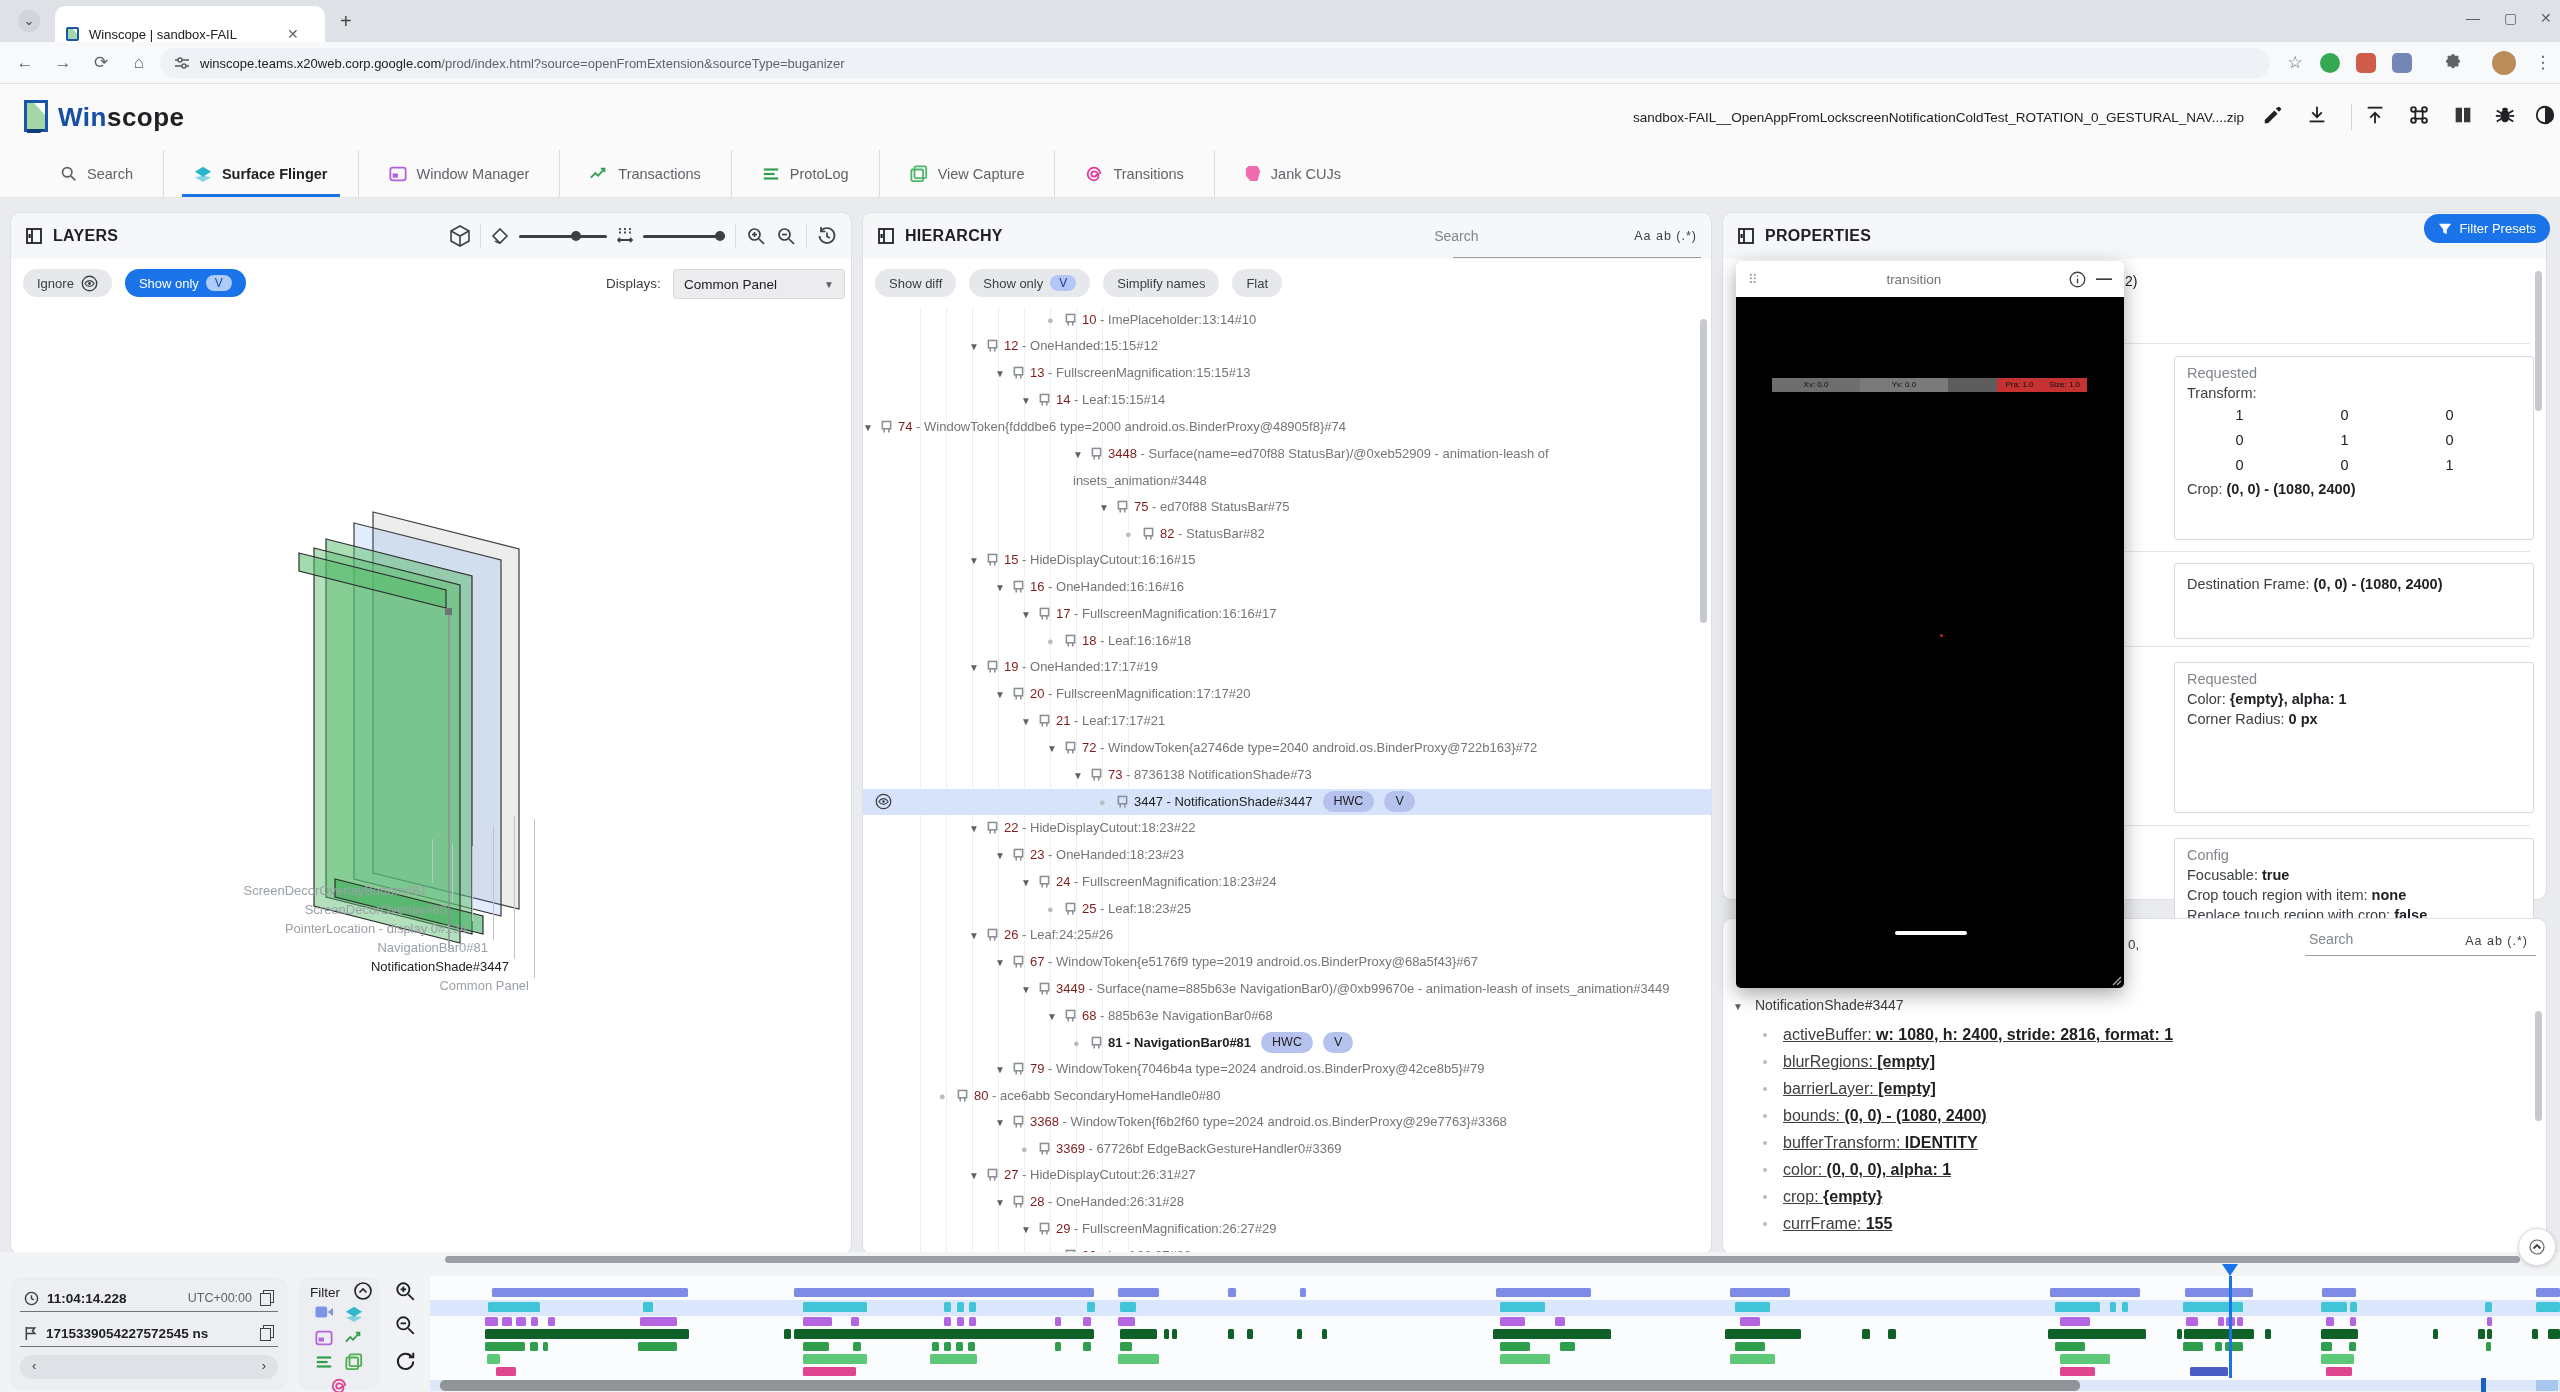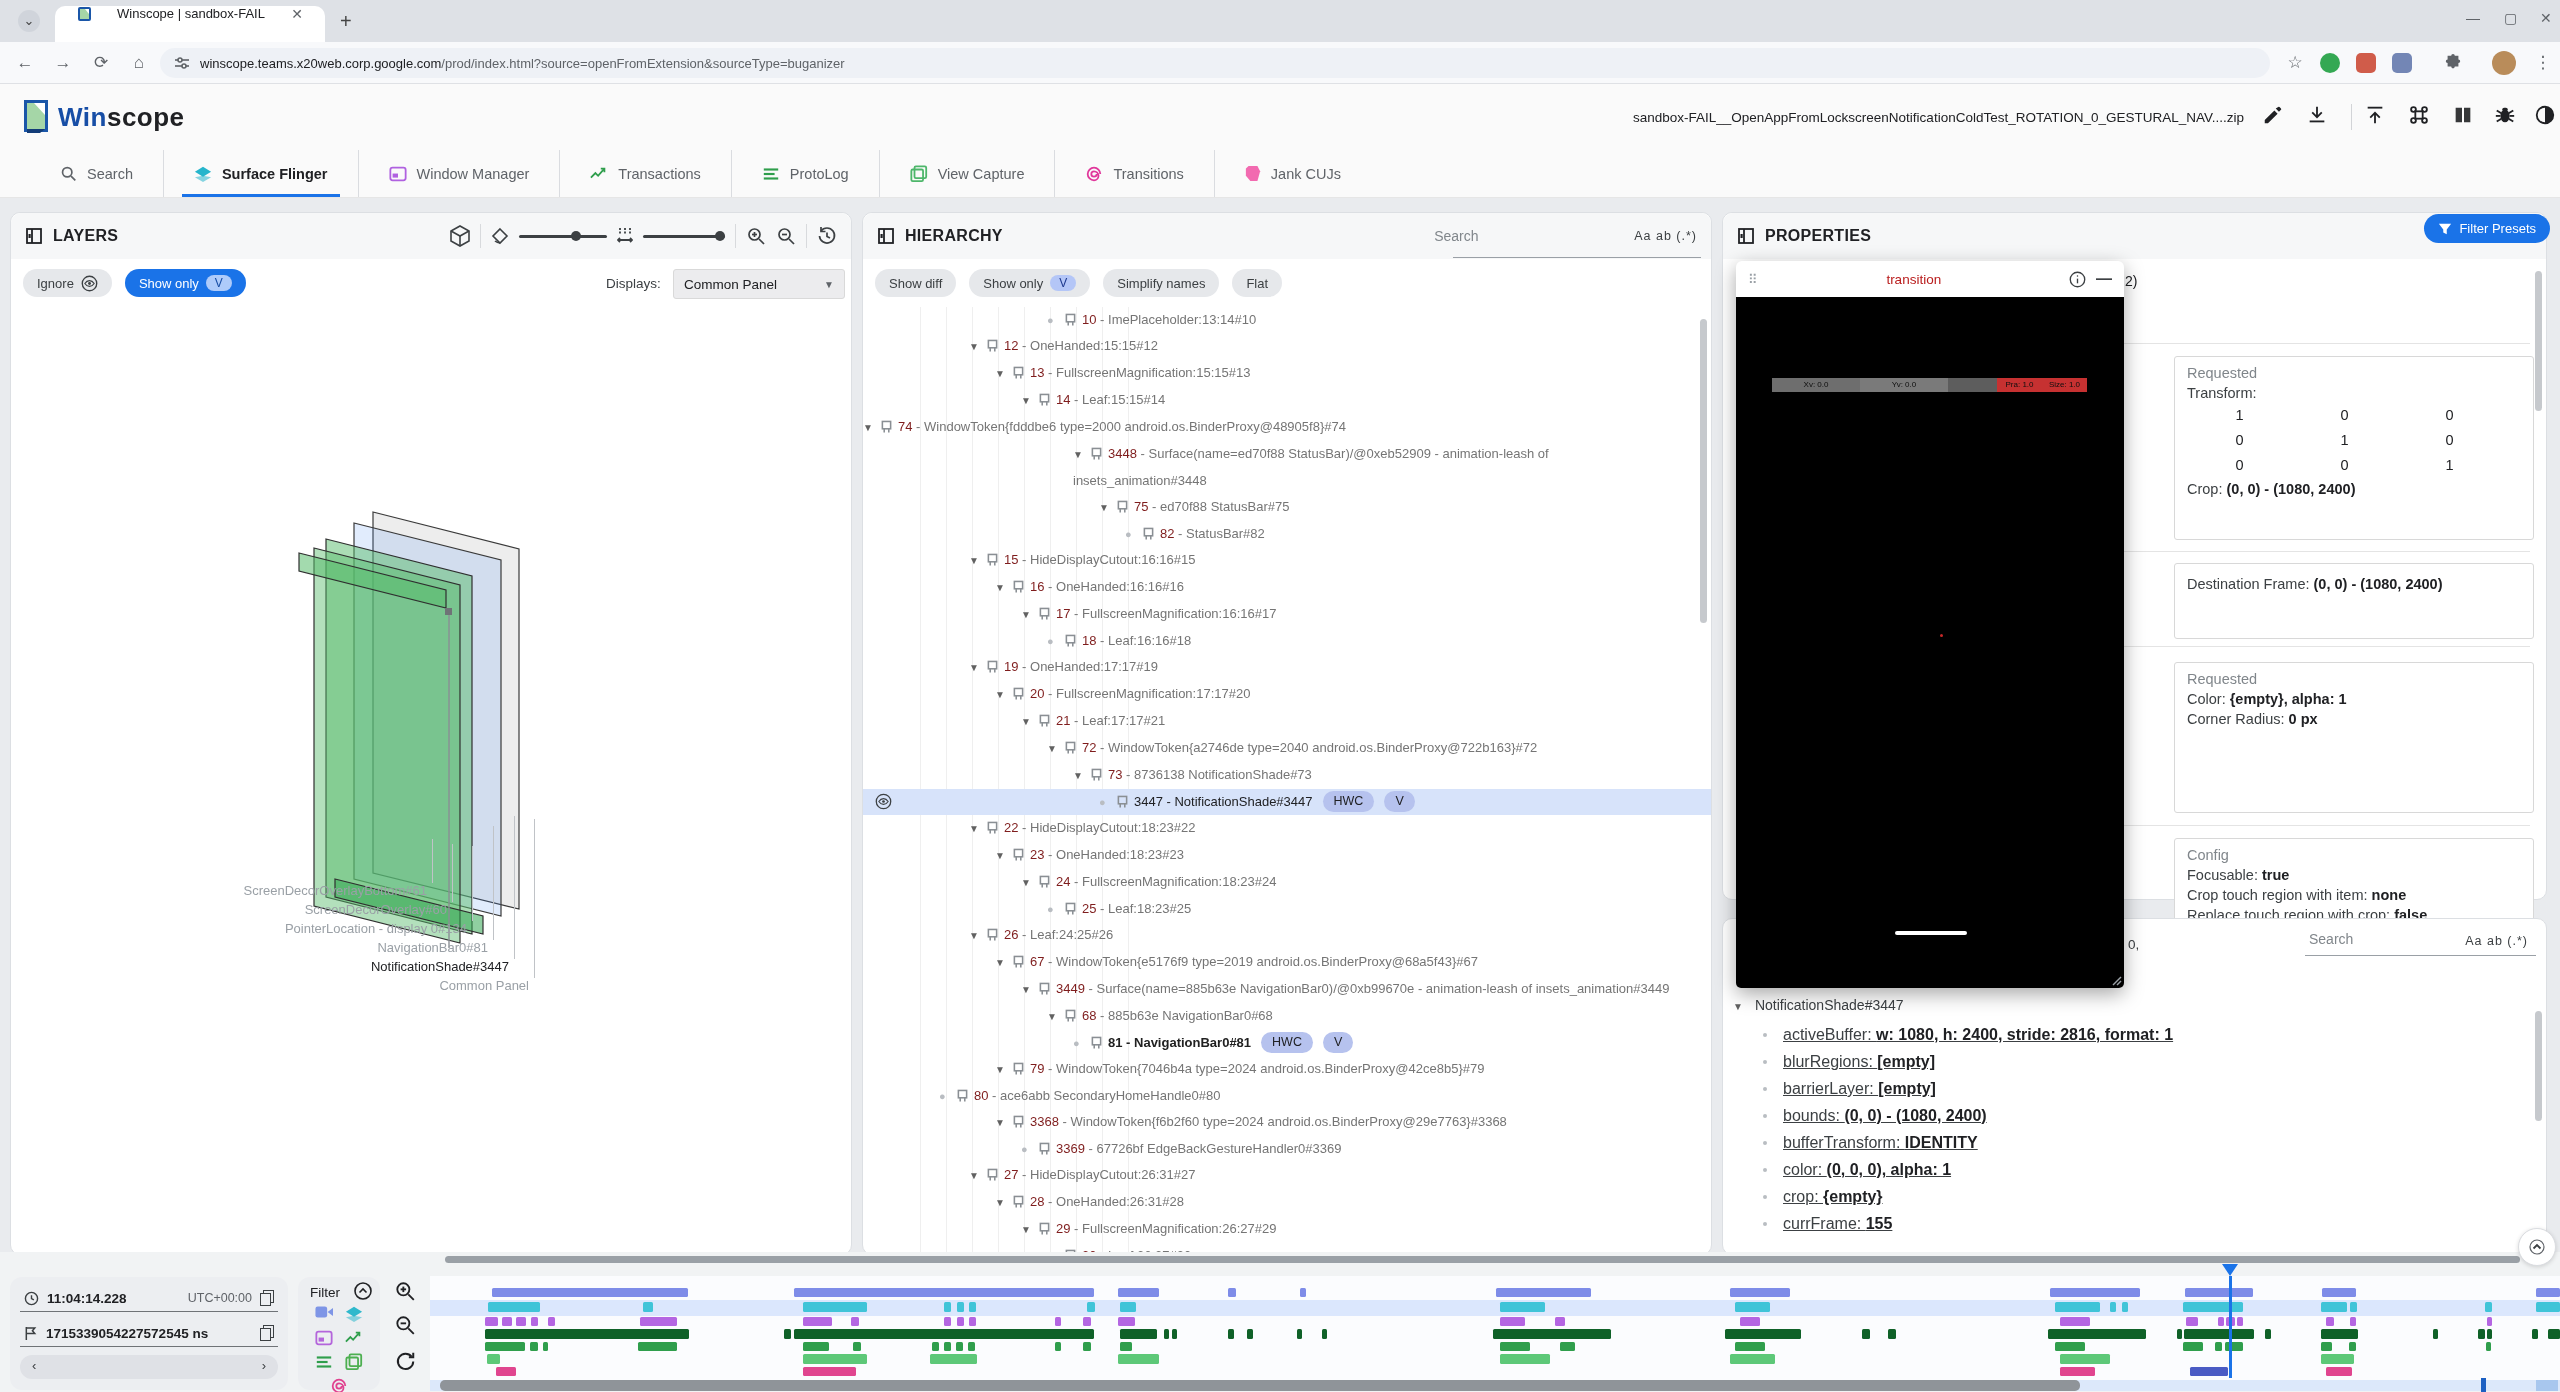--- a/index.html
+++ b/index.html
@@ -4,21 +4,21 @@
 <style>
   * { margin:0; padding:0; box-sizing:border-box; }
   html,body { width:2560px; height:1392px; overflow:hidden; background:#e9ebee;
     font-family:"Liberation Sans", sans-serif; }
   .abs { position:absolute; }
   svg { display:block; }
 
   
   #tabstrip { position:absolute; left:0; top:0; width:2560px; height:42px; background:#dee1e6; }
   #tab { position:absolute; left:55px; top:6px; width:270px; height:36px; background:#fff;
-    border-radius:10px 10px 0 0; display:flex; align-items:flex-start; padding:0 22px; gap:24px; }
+    border-radius:10px 10px 0 0; display:flex; align-items:flex-end; padding:0 10px; gap:8px; }
   #tab .title { font-size:13px; color:#202124; white-space:nowrap; overflow:hidden; width:190px; }
   .tab-close { color:#5f6368; font-size:14px; cursor:pointer; }
   #newtab { position:absolute; left:340px; top:10px; font-size:20px; color:#444; }
   #tab-chevron { position:absolute; left:18px; top:10px; color:#444; font-size:13px; background:#d0d4db; border-radius:50%; width:22px; height:22px; text-align:center; line-height:22px;}
   .winctl { position:absolute; top:10px; color:#5f6368; font-size:14px; }
   #toolbar { position:absolute; left:0; top:42px; width:2560px; height:42px; background:#f8f9fb; border-bottom:1px solid #dfe1e5; }
   .navbtn { position:absolute; top:8px; width:26px; height:26px; color:#5f6368; font-size:17px; text-align:center; line-height:26px; }
   #omnibox { position:absolute; left:160px; top:6px; width:2110px; height:30px; background:#eef1f6; border-radius:15px;
     display:flex; align-items:center; padding:0 14px; gap:10px; }
   #omnibox .url { font-size:13px; color:#202124; white-space:nowrap; }
@@ -82,21 +82,21 @@
   .pdivider { position:absolute; height:1px; background:#e4e4e4; }
   .matrix { display:grid; grid-template-columns:105px 105px 105px; text-align:center; color:#202124; row-gap:9px; margin:6px 0 8px 0; }
   .plist-row { position:relative; min-height:27px; line-height:27px; font-size:16px; color:#3c4043; padding-left:50px;text-decoration:underline; }
   .plist-row .pv { font-weight:bold; color:#202124; }
   .plist-row .bullet { position:absolute; left:30px; top:12px; width:4px; height:4px; border-radius:50%; background:#b9bdc2; }
 
   
   #transwin { position:absolute; left:1736px; top:261px; width:388px; height:727px; border-radius:6px;
     box-shadow:0 6px 20px rgba(0,0,0,.35); background:#fff; z-index:40; }
   #transwin .tbar { height:36px; display:flex; align-items:center; padding:0 12px; gap:10px; }
-  #transwin .ttitle { flex:1; text-align:center; font-size:13.5px; color:#b91c1c; }
+  #transwin .ttitle { flex:1; text-align:center; font-size:13.5px; color:#737373; }
   #transwin .black { position:absolute; left:0; top:36px; width:388px; height:691px; background:#000; border-radius:0 0 5px 5px; overflow:hidden; }
   .ovseg { position:absolute; top:81px; height:14px; font-size:8px; color:#0e0e0e; text-align:center; line-height:14px; overflow:hidden; white-space:nowrap; }
   #scrollfab { position:absolute; left:2518px; top:1228px; width:38px; height:38px; border-radius:50%; background:#fff; border:1px solid #dadce0; z-index:50; display:flex; align-items:center; justify-content:center; box-shadow:0 1px 4px rgba(0,0,0,.15); }
 
   
   #filterpresets { position:absolute; right:10px; top:214px; height:29px; background:#1a73e8; color:#fff; border-radius:15px;
     display:flex; align-items:center; gap:7px; padding:0 14px; font-size:13px; z-index:45; cursor:pointer; }
 
   
   #timeline { position:absolute; left:0; top:1252px; width:2560px; height:140px; background:#f1f3f4; }

